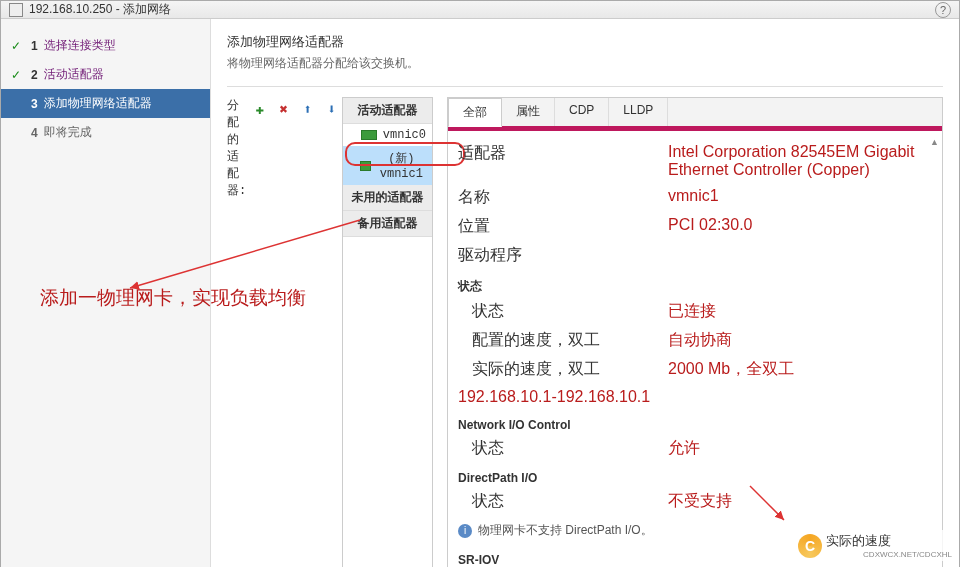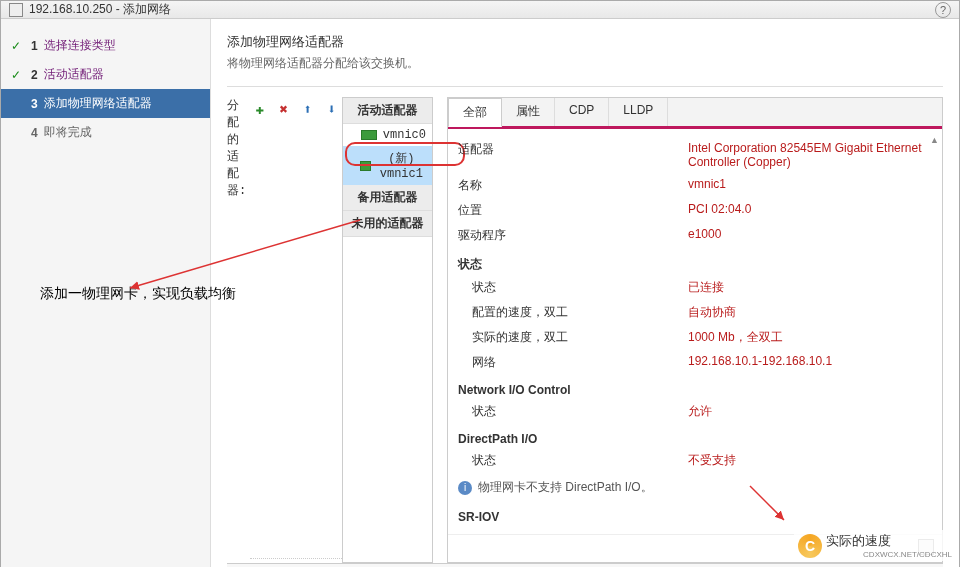--- a/index.html
+++ b/index.html
@@ -39,39 +39,39 @@
 .up-icon, .down-icon { color: #2c6fb5; }
 
 .adapter-list { border: 1px solid #ccc; flex: 1; background: #fff; }
 .group-header { background: #ececec; font-weight: bold; padding: 4px 6px; border-bottom: 1px solid #ddd; font-size: 12px; }
 .adapter-item { display: flex; align-items: center; padding: 4px 6px 4px 18px; gap: 6px; cursor: pointer; }
 .adapter-item.selected { background: #bcdffb; padding-left: 17px; }
 .nic-icon { width: 16px; height: 10px; background: #3c9b3c; border: 1px solid #2a7a2a; display: inline-block; }
 .red-callout { border: 2px solid #d33; border-radius: 10px; position: absolute; pointer-events: none; }
 
 .right-pane { flex: 1; display: flex; flex-direction: column; border: 1px solid #ccc; min-height: 0; }
-.tabs { display: flex; border-bottom: 3px solid #be185d; background: #f3f3f3; text-align: center; }
+.tabs { display: flex; border-bottom: 5px solid #be185d; background: #f3f3f3; text-align: center; }
 .tab { padding: 5px 14px; font-size: 12px; cursor: pointer; border-right: 1px solid #ddd; }
 .tab.active { background: #fff; border-bottom: 1px solid #fff; margin-bottom: -1px; border-top: 1px solid #ccc; border-left: 1px solid #ccc; border-right: 1px solid #ccc; }
 
 .details { flex: 1; overflow-y: auto; padding: 8px 10px; position: relative; }
-.detail-row { display: flex; padding: 4px 0; font-size: 12px; gap: 20px; }
+.detail-row { display: flex; padding: 4px 0; font-size: 16px; }
 .detail-row .k { width: 210px; color: #333; }
 .detail-row .v { flex: 1; color: #b91c1c; }
 .section-title { font-weight: bold; padding: 8px 0 2px 0; font-size: 12px; }
 .info-note { display: flex; align-items: center; gap: 6px; padding: 6px 0; color: #555; }
 .info-note .info-icon { width: 14px; height: 14px; border-radius: 50%; background: #5a8ac6; color: #fff; text-align: center; line-height: 14px; font-size: 10px; }
 .scroll-ind { position: absolute; right: 2px; top: 6px; bottom: 6px; width: 10px; }
 .scroll-ind .up, .scroll-ind .down { font-size: 9px; color: #888; position: absolute; left: 0; }
 .scroll-ind .up { top: 0; }
 
 .copy-row { text-align: right; padding: 4px 8px; border-top: 1px solid #eee; }
 .copy-icon { display: inline-block; width: 16px; height: 16px; border: 1px solid #999; background: #eee; cursor: pointer; }
 
-.annotation-text { position: absolute; color: #000000; font-size: 14px; font-weight: normal; }
+.annotation-text { position: absolute; color: #b91c1c; font-size: 19px; font-weight: normal; }
 .arrow-line { position: absolute; pointer-events: none; }
 
 .footer { height: 44px; border-top: 1px solid #ccc; display: flex; align-items: center; justify-content: flex-end; padding: 0 14px; gap: 8px; background: #f7f7f7; }
 
 .watermark { position: absolute; right: 4px; bottom: 6px; display: flex; align-items: center; gap: 4px; font-size: 13px; color: #333; background: rgba(255,255,255,0.8); padding: 2px 4px; }
 .watermark .logo-c { width: 24px; height: 24px; border-radius: 50%; background: conic-gradient(#f5a623, #f7c85c, #f5a623); display: flex; align-items: center; justify-content: center; color: #fff; font-weight: bold; font-size: 14px; }
 .watermark small { display:block; font-size: 8px; color:#888;margin-left:37px; }
 </style>
 </head>
 <body>
@@ -129,22 +129,22 @@
           <div class="adapter-list" style="position:relative;text-align:center;">
             <div class="group-header">活动适配器</div>
             <div class="adapter-item">
               <span class="nic-icon"></span>
               <span>vmnic0</span>
             </div>
             <div class="adapter-item selected">
               <span class="nic-icon"></span>
               <span>(新) vmnic1</span>
             </div>
+            <div class="group-header">未用的适配器</div>
             <div class="group-header">备用适配器</div>
-            <div class="group-header">未用的适配器</div>
             <div class="red-callout" style="left:2px; top:44px; width:120px; height:24px;"></div>
           </div>
         </div>
 
         <div class="right-pane">
           <div class="tabs">
             <div class="tab active">全部</div>
             <div class="tab">属性</div>
             <div class="tab">CDP</div>
             <div class="tab">LLDP</div>
@@ -156,41 +156,39 @@
             <div class="detail-row">
                 <span class="k">适配器</span>
                 <span class="v">Intel Corporation 82545EM Gigabit Ethernet Controller (Copper)</span>
               </div>
             <div class="detail-row">
                 <span class="k">名称</span>
                 <span class="v">vmnic1</span>
               </div>
             <div class="detail-row">
                 <span class="k">位置</span>
-                <span class="v">PCI 02:04.0</span>
+                <span class="v">PCI 02:30.0</span>
               </div>
             <div class="detail-row">
                 <span class="k">驱动程序</span>
-                <span class="v">e1000</span>
               </div>
             <div class="section-title">状态</div>
             <div class="detail-row">
                 <span class="k" style="padding-left:14px;">状态</span>
                 <span class="v">已连接</span>
               </div>
             <div class="detail-row">
                 <span class="k" style="padding-left:14px;">配置的速度，双工</span>
                 <span class="v">自动协商</span>
               </div>
             <div class="detail-row">
                 <span class="k" style="padding-left:14px;">实际的速度，双工</span>
-                <span class="v">1000 Mb，全双工</span>
-              </div>
-            <div class="detail-row">
-                <span class="k" style="padding-left:14px;">网络</span>
+                <span class="v">2000 Mb，全双工</span>
+              </div>
+            <div class="detail-row">
                 <span class="v">192.168.10.1-192.168.10.1</span>
               </div>
             <div class="section-title">Network I/O Control</div>
             <div class="detail-row">
                 <span class="k" style="padding-left:14px;">状态</span>
                 <span class="v">允许</span>
               </div>
             <div class="section-title">DirectPath I/O</div>
             <div class="detail-row">
                 <span class="k" style="padding-left:14px;">状态</span>

